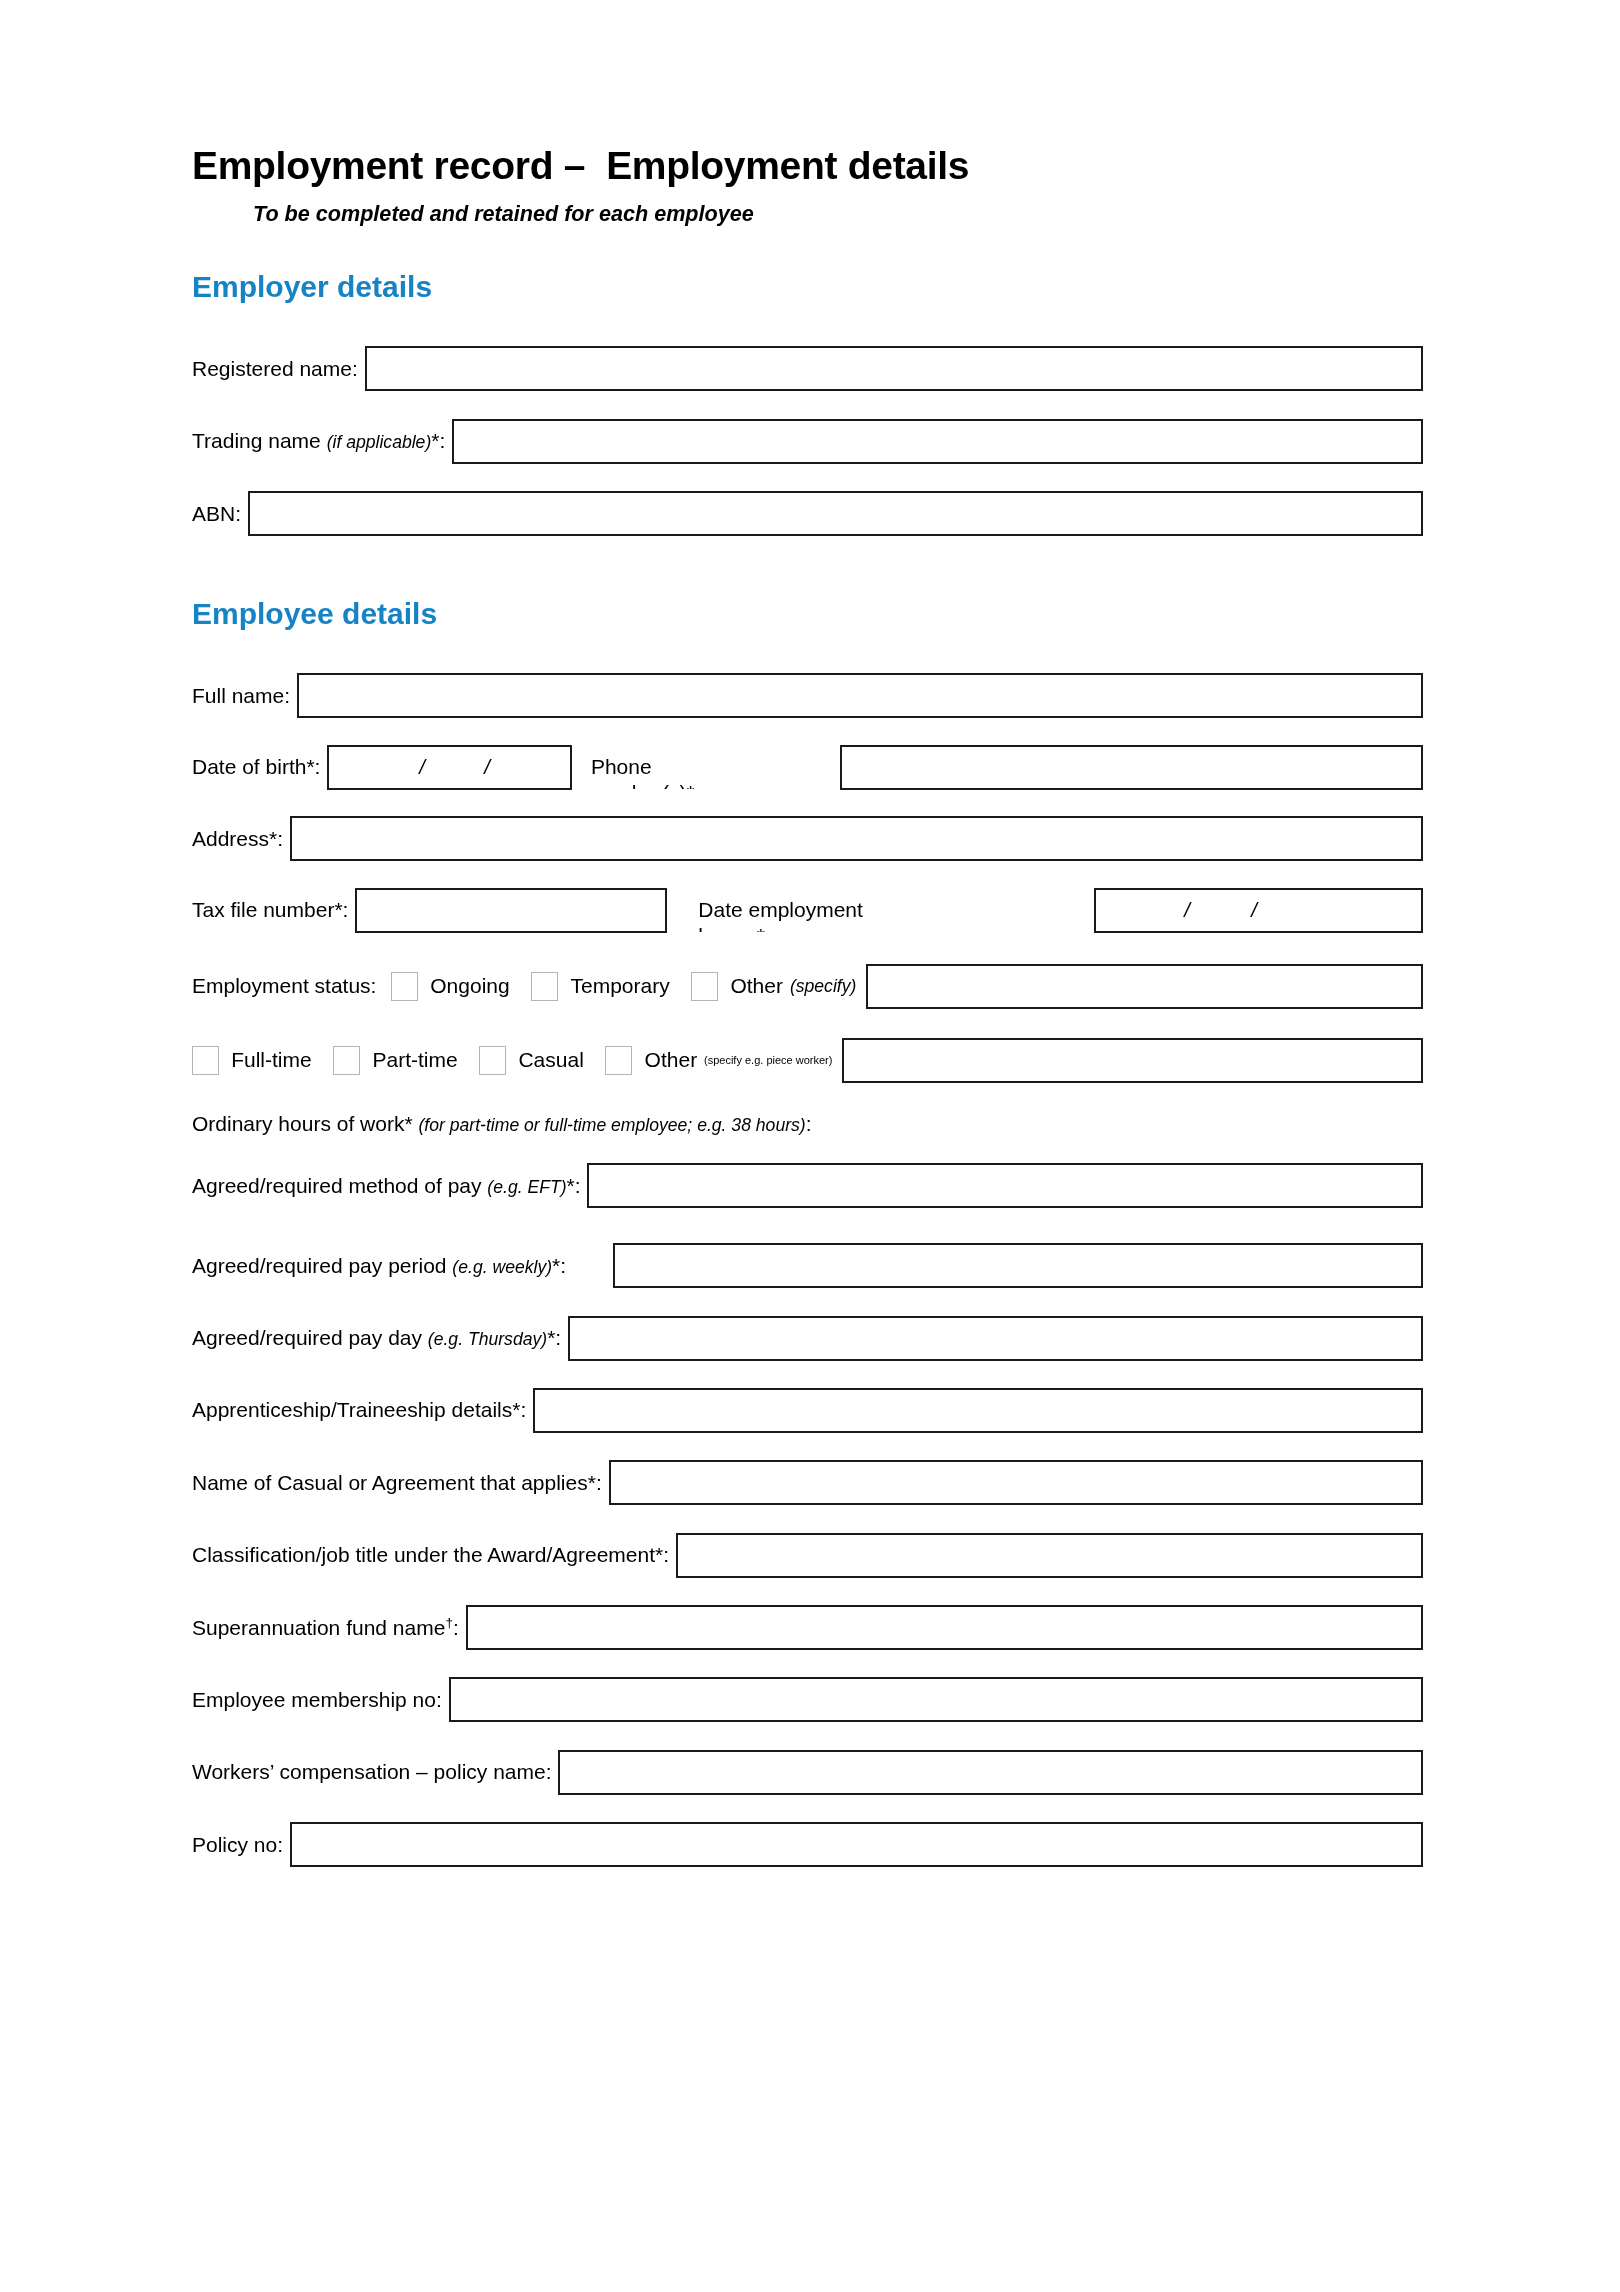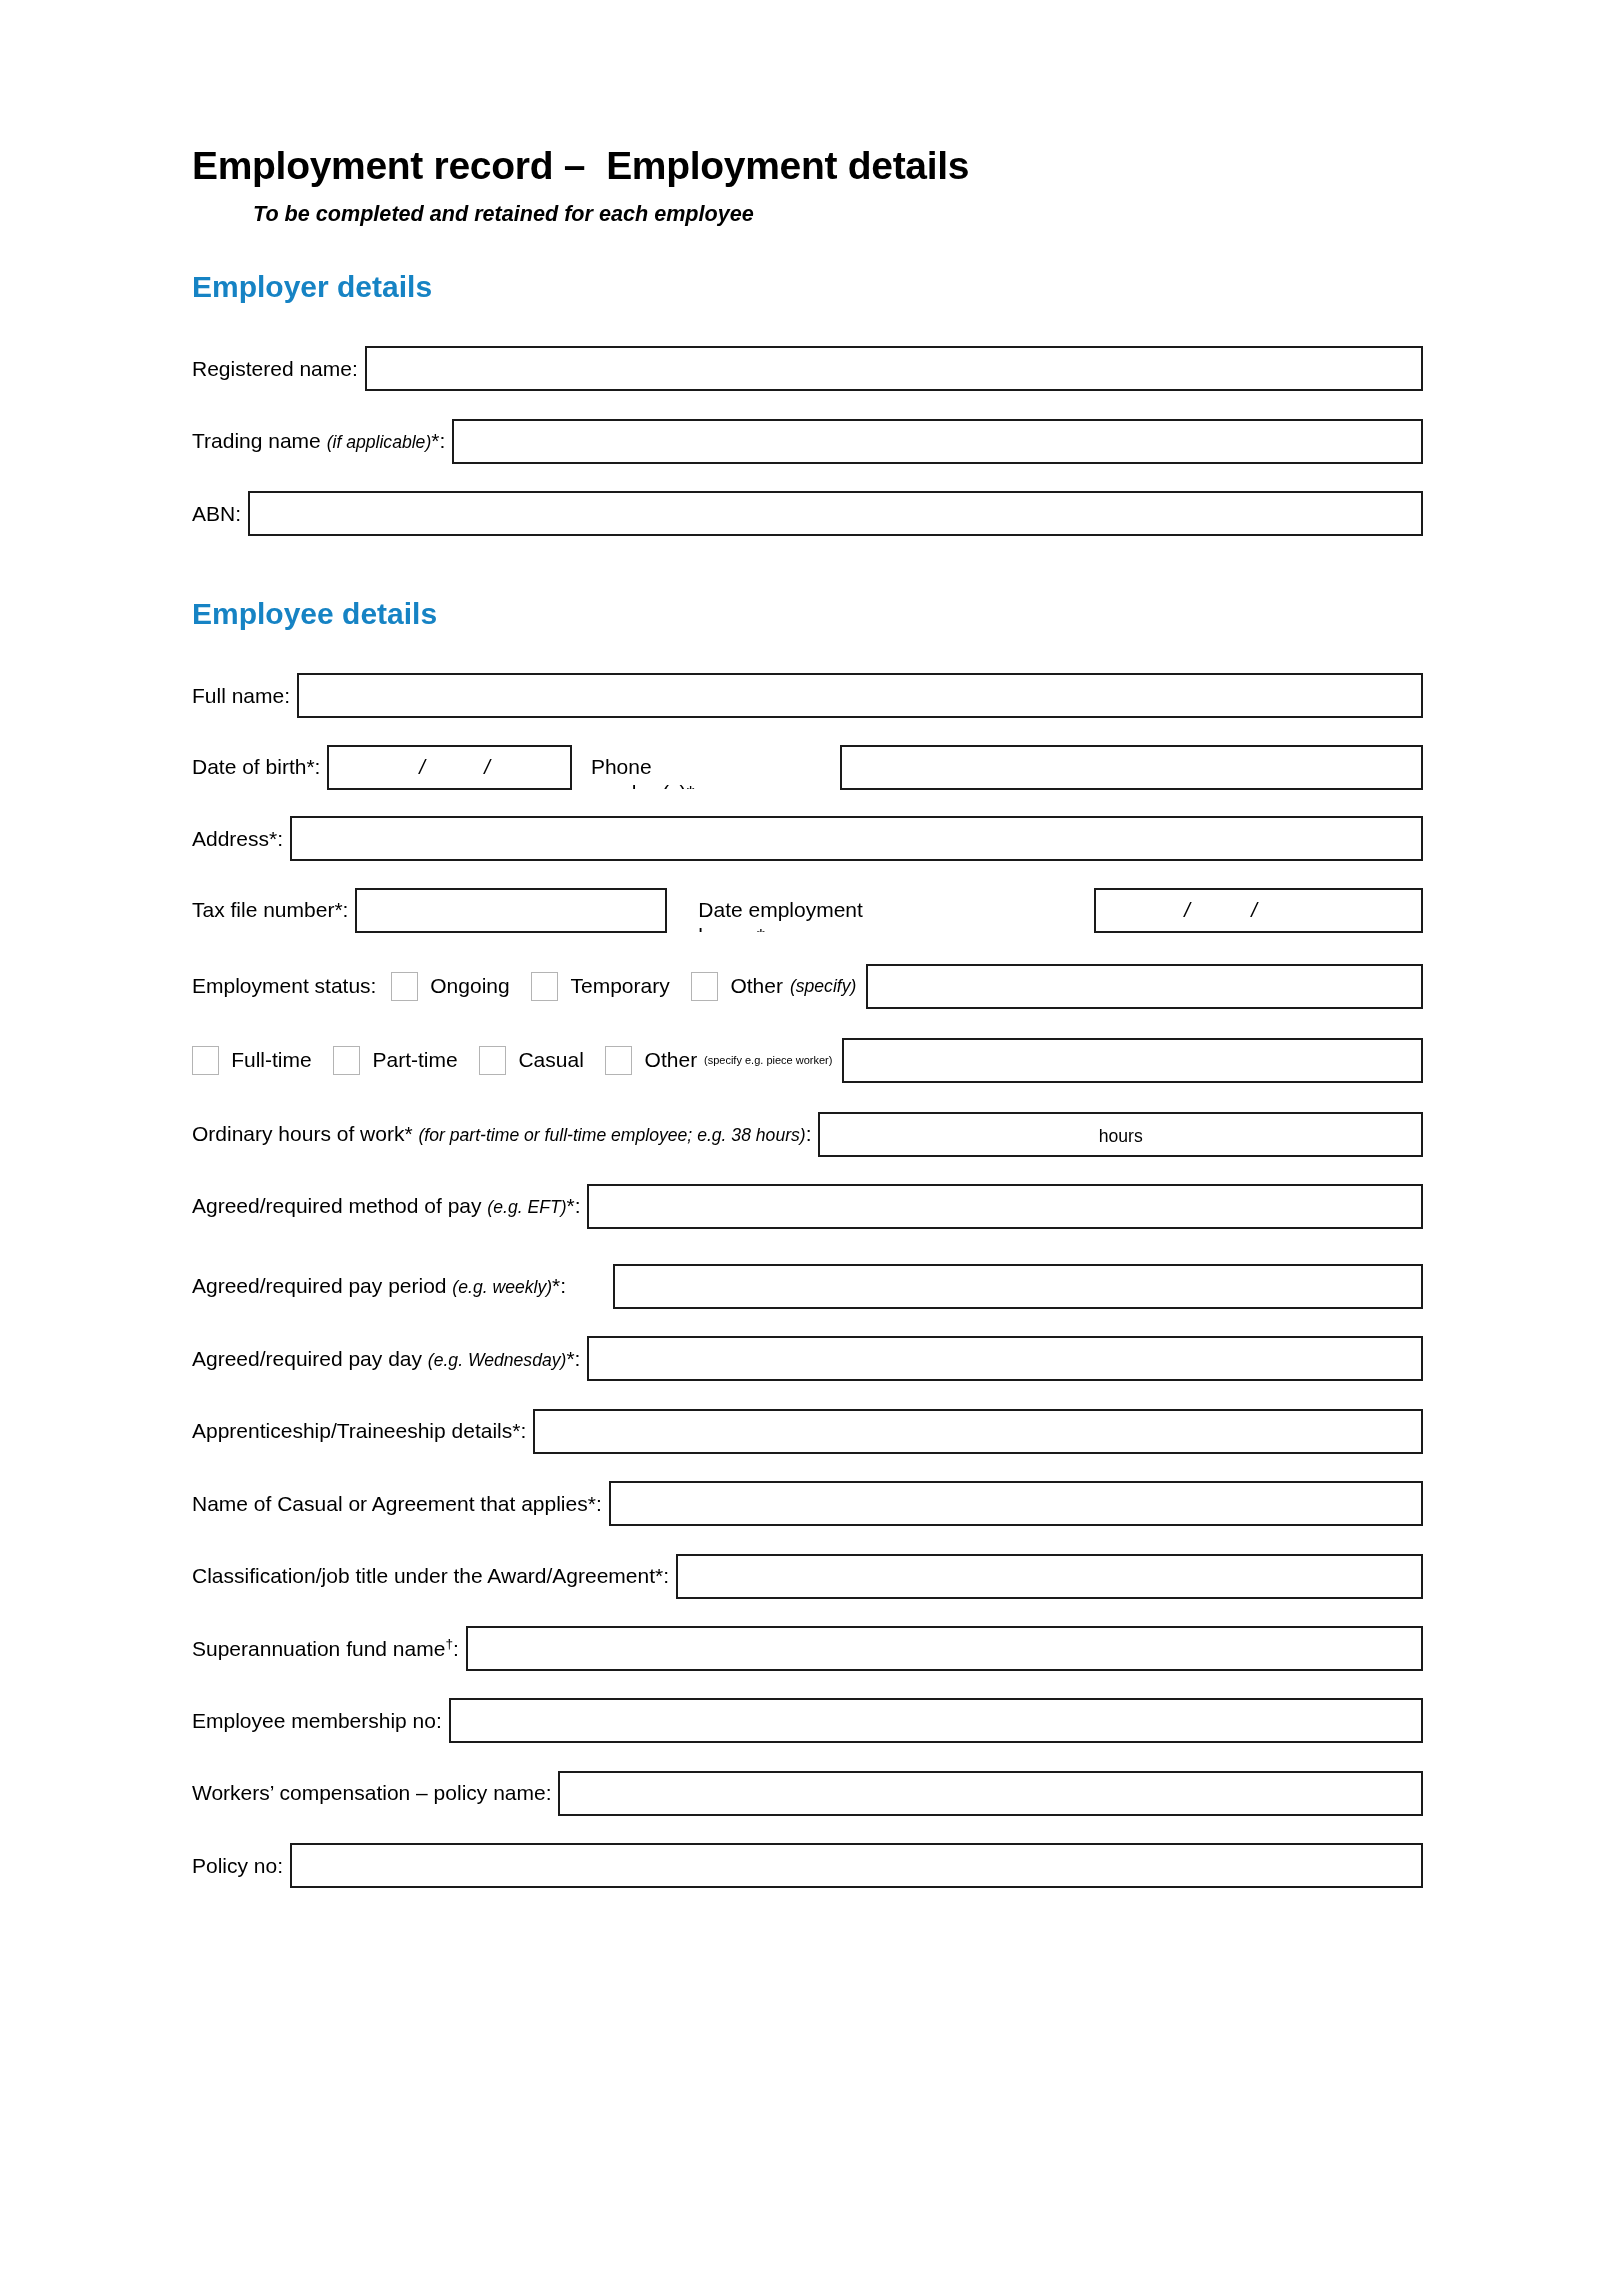--- a/index.html
+++ b/index.html
@@ -223,37 +223,34 @@
       <span class="cb" style="margin-left:21.6px;"></span>
       <span class="cb-label" style="margin-left:12.7px;">Casual</span>
       <span class="cb" style="margin-left:21.6px;"></span>
       <span class="cb-label" style="margin-left:12.7px;">Other</span>
       <span class="cb-label" style="margin-left:6.9px;font-size:11px;">(specify e.g. piece worker)</span>
       <span class="box" style="margin-left:9.8px;"></span>
     </div>
 
     <div class="row" style="margin-top:29px;">
       <span class="label"><span>Ordinary hours of work*</span><span class="it" style="margin-left:5.9px;">(for part-time or full-time employee; e.g. 38 hours)</span><span>:</span></span>
-      <span class="box withtext">
-        <span class="box-text" style="text-align:center;">hours</span>
-      </span>
     </div>
 
     <div class="row" style="margin-top:27.4px;">
       <span class="label"><span>Agreed/required method of pay </span><span class="it">(e.g. EFT)</span><span>*:</span></span>
       <span class="box"></span>
     </div>
 
     <div class="row" style="margin-top:35px;gap:40px;">
       <span class="label"><span>Agreed/required pay period </span><span class="it">(e.g. weekly)</span><span>*:</span></span>
       <span class="box"></span>
     </div>
 
     <div class="row" style="margin-top:27.4px;">
-      <span class="label"><span>Agreed/required pay day </span><span class="it">(e.g. Wednesday)</span><span>*:</span></span>
+      <span class="label"><span>Agreed/required pay day </span><span class="it">(e.g. Thursday)</span><span>*:</span></span>
       <span class="box"></span>
     </div>
 
     <div class="row" style="margin-top:27.4px;">
       <span class="label">Apprenticeship/Traineeship details*:</span>
       <span class="box"></span>
     </div>
 
     <div class="row" style="margin-top:27.4px;">
       <span class="label">Name of Casual or Agreement that applies*:</span>

